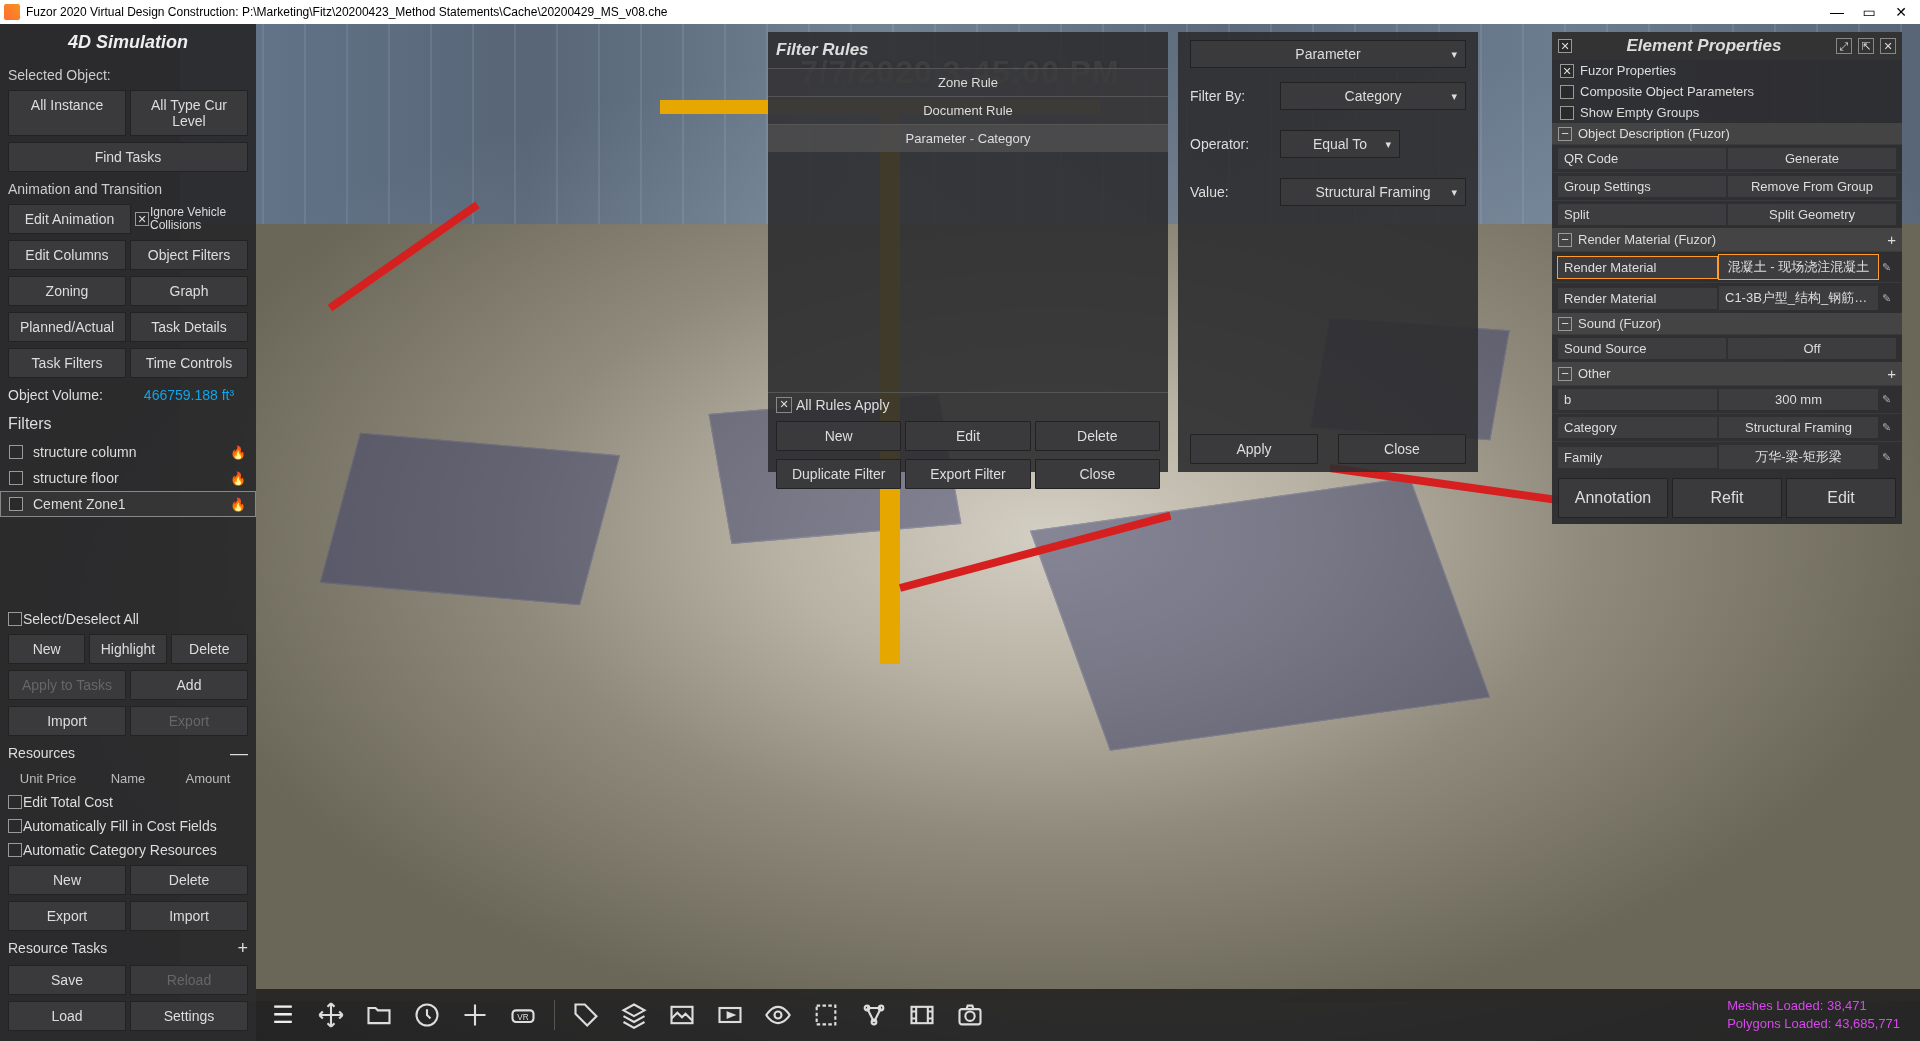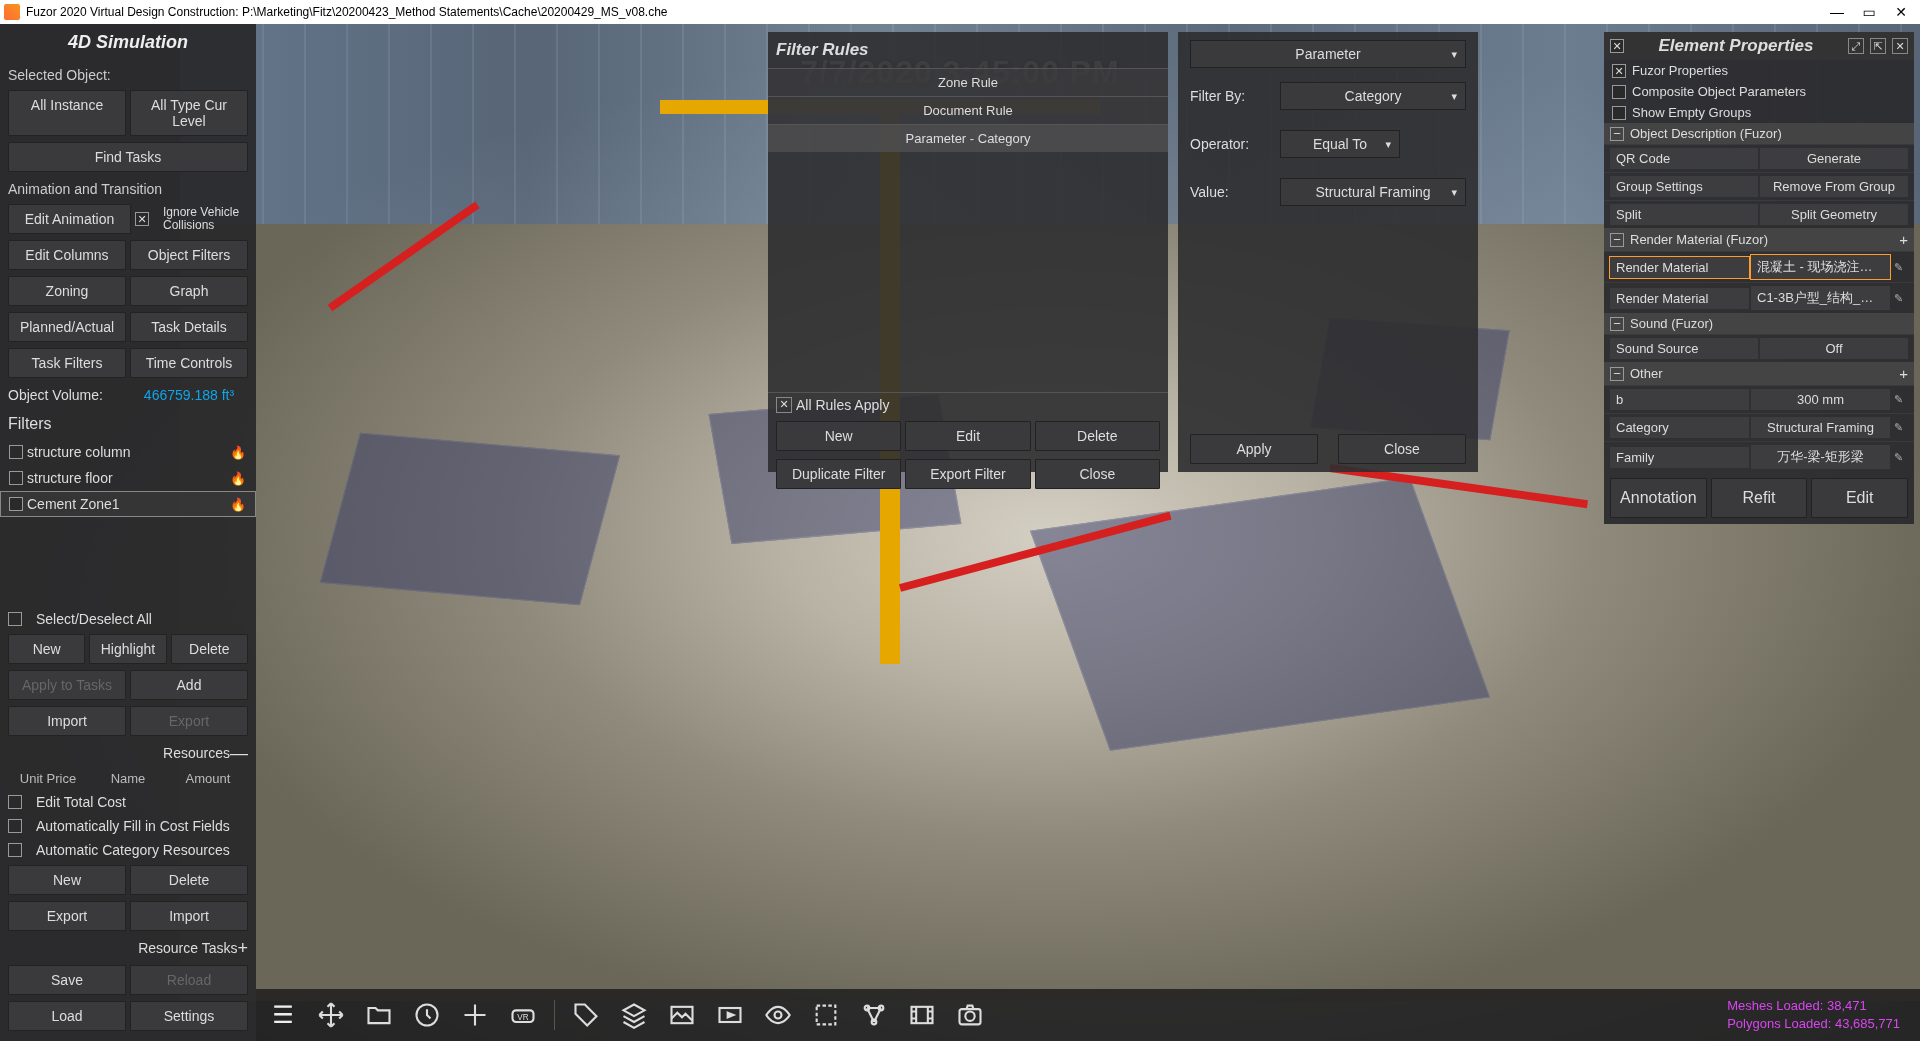--- a/index.html
+++ b/index.html
@@ -43,31 +43,31 @@
   background:rgba(40,40,42,0.92); color:#ddd; font-size:14px; overflow:hidden; z-index:20; }
 .panel-title { text-align:center; padding:8px 0; font-size:18px; font-style:italic; font-weight:600; color:#eee; }
 .section-label { padding:6px 8px 4px; font-size:14px; color:#ccc; }
 .btn { background:#3a3a3c; border:1px solid #222; color:#ddd; font-size:14px; text-align:center;
   padding:6px 4px; cursor:pointer; border-radius:1px; }
 .btn-wide { display:block; margin:3px 8px; }
 .btn-row { display:flex; gap:4px; padding:3px 8px; }
 .btn-row .btn { flex:1;text-align:center; }
 .row-2 { display:flex; padding:3px 8px; gap:4px; align-items:center; }
 .row-2 > * { flex:1; }
-.chk-row { display:flex; align-items:center; padding:4px 8px; gap:14px; }
+.chk-row { display:flex; align-items:center; padding:4px 8px; gap:1px; }
 .chk { width:14px; height:14px; border:1px solid #999; background:#2a2a2a; flex-shrink:0; }
 .chk.checked::after { content:"✕"; color:#ddd; font-size:11px; display:block; text-align:center; line-height:12px; }
 .value-text { color:#0ea5e9; }
 .filters-header { padding:6px 8px; font-size:16px; }
-.filter-item { display:flex; align-items:center; padding:4px 8px; gap:4px; border:1px solid transparent; }
+.filter-item { display:flex; align-items:center; padding:4px 8px; gap:10px; border:1px solid transparent; }
 .filter-item.selected { border:1px solid #888; background:rgba(60,60,60,0.6); }
 .flame { color:#ff8c1a; font-size:13px; margin-left:auto; }
 .disabled { color:#666; }
 .resources-hdr { display:flex; align-items:center; padding:6px 8px; }
-.resources-hdr .lbl { flex:1; text-align:right; }
+.resources-hdr .lbl { flex:1; text-align:left; }
 .collapse-ico { font-size:18px; line-height:12px; cursor:pointer; }
 .col-headers { display:flex; padding:4px 8px; font-size:13px; color:#bbb; }
 .col-headers > div { flex:1; text-align:center; }
 
 
 .filter-rules { position:absolute; top:32px; left:768px; width:400px; height:440px;
   background:rgba(45,45,48,0.9); z-index:30; color:#ddd; font-size:14px; }
 .fr-title { text-align:left; font-style:italic; font-weight:600; font-size:17px; padding:8px; }
 .fr-tab { text-align:center; padding:6px; font-size:13px; border-top:1px solid #555; background:rgba(60,60,62,0.7); }
 .fr-body { height:240px; }
@@ -81,21 +81,21 @@
   background:rgba(45,45,48,0.9); z-index:30; color:#ddd; font-size:14px; padding:4px 0; }
 .param-row { display:flex; align-items:center; padding:10px 12px; gap:10px; }
 .param-label { width:80px; }
 .dropdown { flex:1; background:#3a3a3c; border:1px solid #222; padding:5px 8px; display:flex;
   align-items:center; justify-content:center; position:relative; cursor:pointer; }
 .dropdown::after { content:"▾"; position:absolute; right:8px; font-size:11px; }
 .param-footer { position:absolute; bottom:8px; left:0; right:0; display:flex; gap:20px; padding:0 12px; }
 .param-footer .btn { flex:1; }
 
 
-.props-panel { position:absolute; top:32px; right:6px; width:310px;
+.props-panel { position:absolute; top:32px; right:18px; width:350px;
   background:rgba(45,45,48,0.96); z-index:40; color:#ddd; font-size:13px; }
 .props-title-row { display:flex; align-items:center; padding:4px 6px; gap:6px; background:#333; }
 .props-title { flex:1; font-style:italic; font-weight:600; font-size:17px; text-align:center; }
 .title-ico { width:16px; height:16px; border:1px solid #888; text-align:center; line-height:14px; font-size:11px; cursor:pointer; }
 .props-chk-row { display:flex; align-items:center; padding:3px 8px; gap:6px; font-size:13px; }
 .group-hdr { display:flex; align-items:center; padding:3px 6px; background:#444; gap:6px; }
 .group-hdr .collapse-sq { width:14px; height:14px; border:1px solid #999; text-align:center; line-height:11px; font-size:13px; cursor:pointer; }
 .group-hdr .lbl { flex:1; }
 .group-hdr .plus { cursor:pointer; font-size:15px; }
 .prop-row { display:flex; align-items:center; padding:3px 6px; border-top:1px solid #3a3a3a; }

